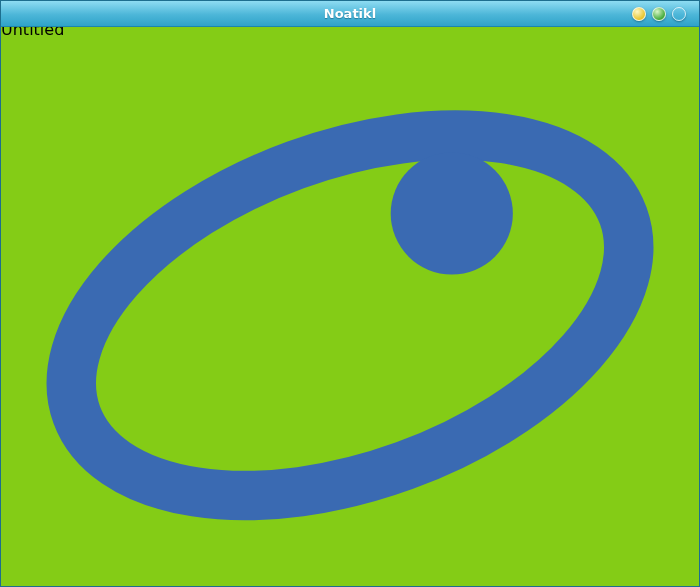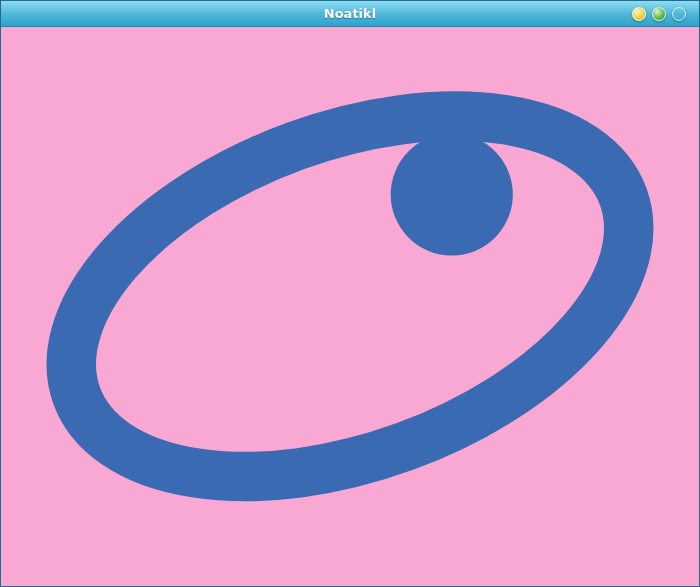--- a/index.html
+++ b/index.html
@@ -1,19 +1,19 @@
 <!DOCTYPE html>
 <html><head>
 <meta charset="utf-8">
 <style>
   * { box-sizing: border-box; margin: 0; padding: 0; }
   html,body { width:700px; height:587px; }
   body { font-family: "DejaVu Sans", "Liberation Sans", sans-serif; cursor: default; }
 
-  .window { position:relative; width:700px; height:587px; background:#f9a8d4;
+  .window { position:relative; width:700px; height:587px; background:#84cc16;
             border:1px solid #1d6e8e; overflow:hidden; }
 
   
   .titlebar { position:absolute; left:0; top:0; width:100%; height:26px;
     background:linear-gradient(#8edcf2, #4cb6d8 55%, #2fa3c9);
     border-bottom:1px solid #1d86ac; }
   .title { position:absolute; left:0; right:0; top:5px; text-align:center;
     font-size:13px; font-weight:bold; color:#fff; text-shadow:0 1px 1px rgba(0,60,90,.45); }
   .win-btn { position:absolute; top:6px; width:14px; height:14px; border-radius:50%;
     border:1px solid rgba(255,255,255,.75); box-shadow:0 1px 2px rgba(0,40,60,.4); }
@@ -87,20 +87,21 @@
 
   <div class="titlebar">
     <div class="title">Noatikl</div>
     <div class="win-btn btn-min"></div>
     <div class="win-btn btn-max"></div>
     <div class="win-btn btn-close"></div>
   </div>
 
   <div class="menubar"><span class="menu-item">File</span><span class="menu-item">Edit</span><span class="menu-item">Control</span><span class="menu-item">Tools</span><span class="menu-item">Options</span><span class="menu-item">Help</span></div>
 
+  <div class="tab">Untitled</div>
 
   <div class="panel">
 
     <svg class="logo" viewBox="0 0 48 38">
       <ellipse cx="24" cy="19" rx="20" ry="11" fill="none" stroke="#3a6ab2" stroke-width="3.4" transform="rotate(-20 24 19)"></ellipse>
       <circle cx="31" cy="12" r="4.2" fill="#3a6ab2"></circle>
     </svg>
 
     
 

